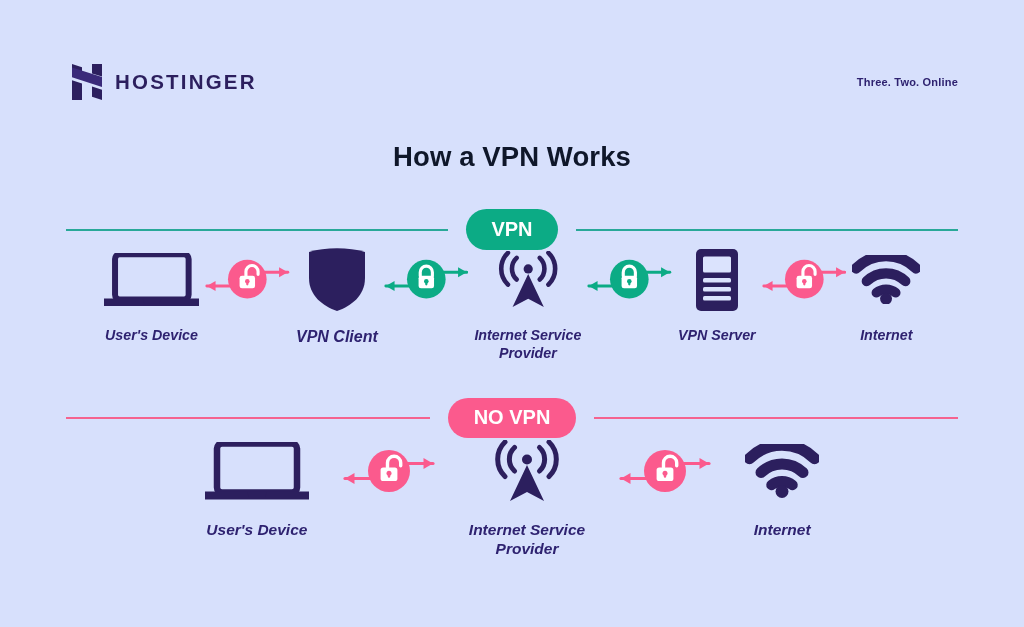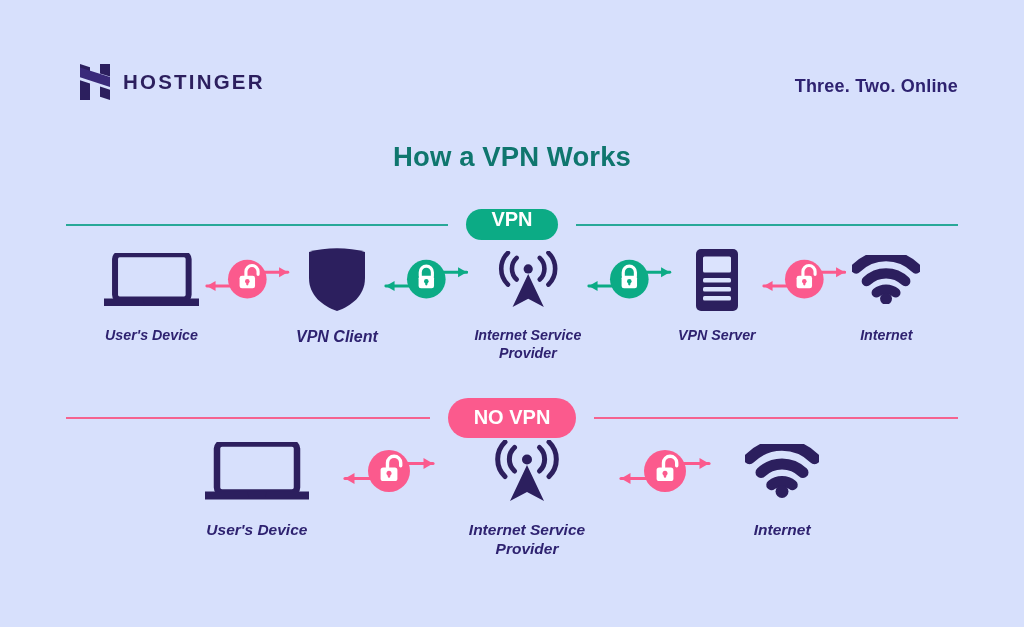--- a/index.html
+++ b/index.html
@@ -5,45 +5,45 @@
   html,body{margin:0;padding:0;}
   body{
     width:1024px;height:627px;overflow:hidden;
     background:#d7e0fc;
     font-family:"Liberation Sans","DejaVu Sans",sans-serif;
     -webkit-font-smoothing:antialiased;
   }
   .page{position:relative;width:1024px;height:627px;}
 
   
-  .brand{position:absolute;left:80px;top:64px;display:flex;align-items:center;gap:13px;}
+  .brand{position:absolute;left:72px;top:64px;display:flex;align-items:center;gap:13px;}
   .brand-mark{width:30px;height:36px;display:block;}
   .brand-name{
     font-size:20.5px;font-weight:700;letter-spacing:2.2px;color:#2c1f5e;
     line-height:1;
   }
   .tagline{
     position:absolute;right:66px;top:76px;
-    font-size:18px;font-weight:700;color:#2e2270;letter-spacing:.2px;
+    font-size:11px;font-weight:700;color:#2e2270;letter-spacing:.2px;
   }
 
   .title{
     position:absolute;left:0;right:0;top:141px;text-align:center;
-    font-size:27.5px;font-weight:700;color:#0f766e;letter-spacing:.1px;
+    font-size:27.5px;font-weight:700;color:#0f172a;letter-spacing:.1px;
   }
 
   
   .divider{position:absolute;left:66px;right:66px;display:flex;align-items:center;}
   .divider .rule{flex:1;height:2px;}
   .badge{
     border-radius:999px;color:#fff;font-weight:700;
     display:flex;align-items:center;justify-content:center;
     line-height:1;white-space:nowrap;
   }
-  .badge.vpn{background:#0cab85;font-size:20px;padding:0 25px 11px;margin:0 18px;}
+  .badge.vpn{background:#0cab85;font-size:20px;padding:10px 25px 11px;margin:0 18px;}
   .badge.novpn{background:#fb5a8d;font-size:20px;padding:9px 26px 11px;margin:0 18px;}
   .rule.teal{background:#28a898;}
   .rule.pink{background:#f5638f;}
 
   
   .row{position:absolute;left:0;right:0;display:flex;align-items:flex-start;justify-content:center;font-style:italic;}
   .node{display:flex;flex-direction:column;align-items:center;}
   .node .glyph{height:60px;display:flex;align-items:center;justify-content:center;}
   .node .cap{
     margin-top:20px;text-align:center;font-size:15.5px;font-weight:700;

